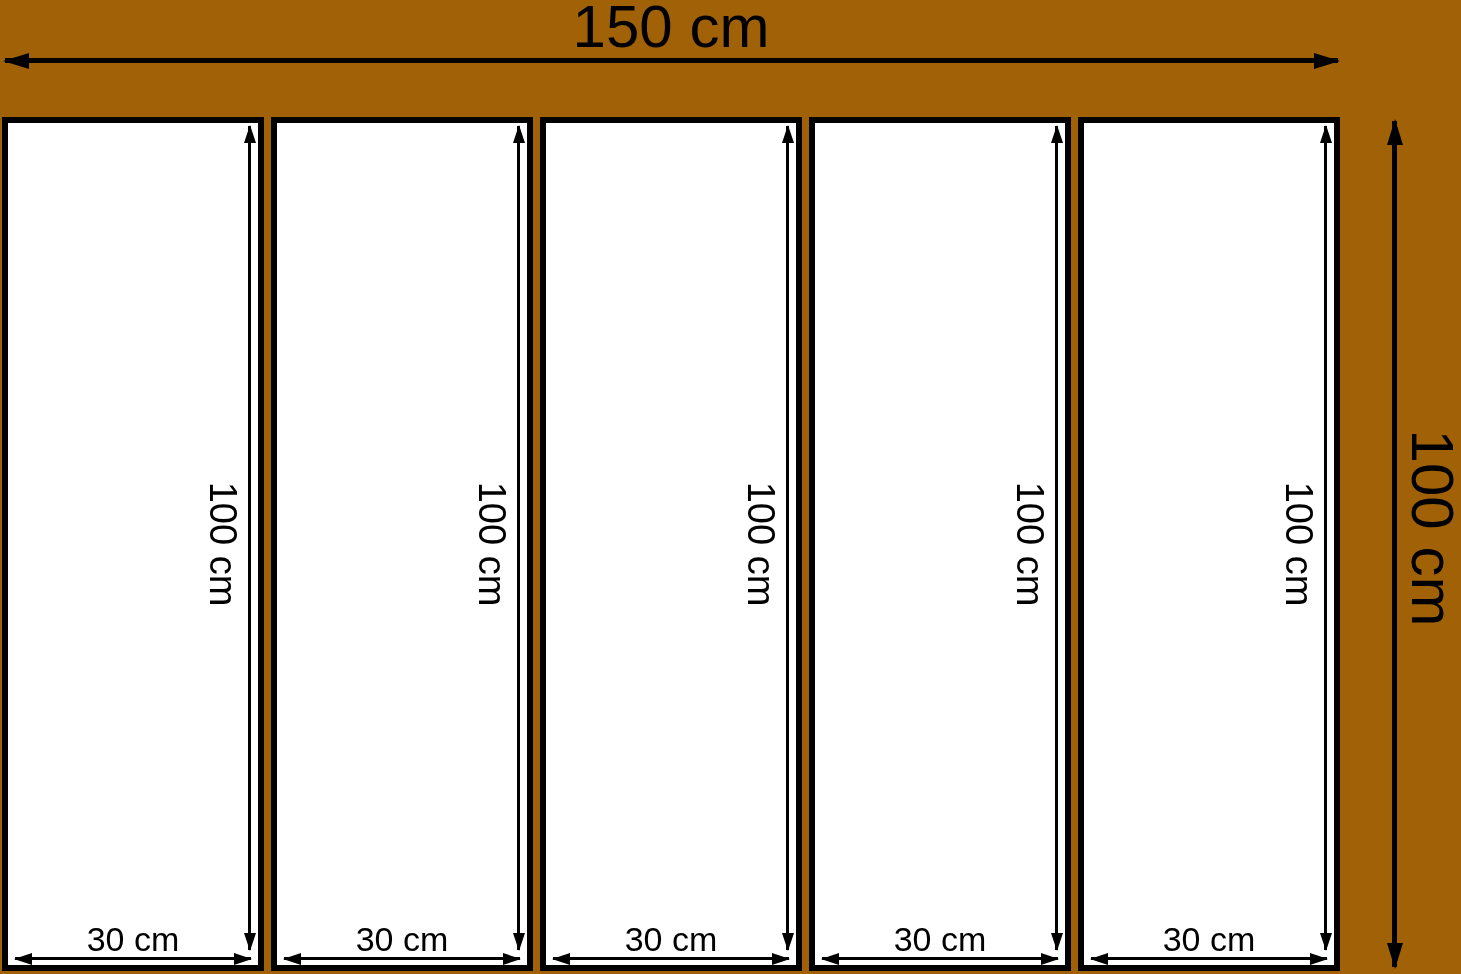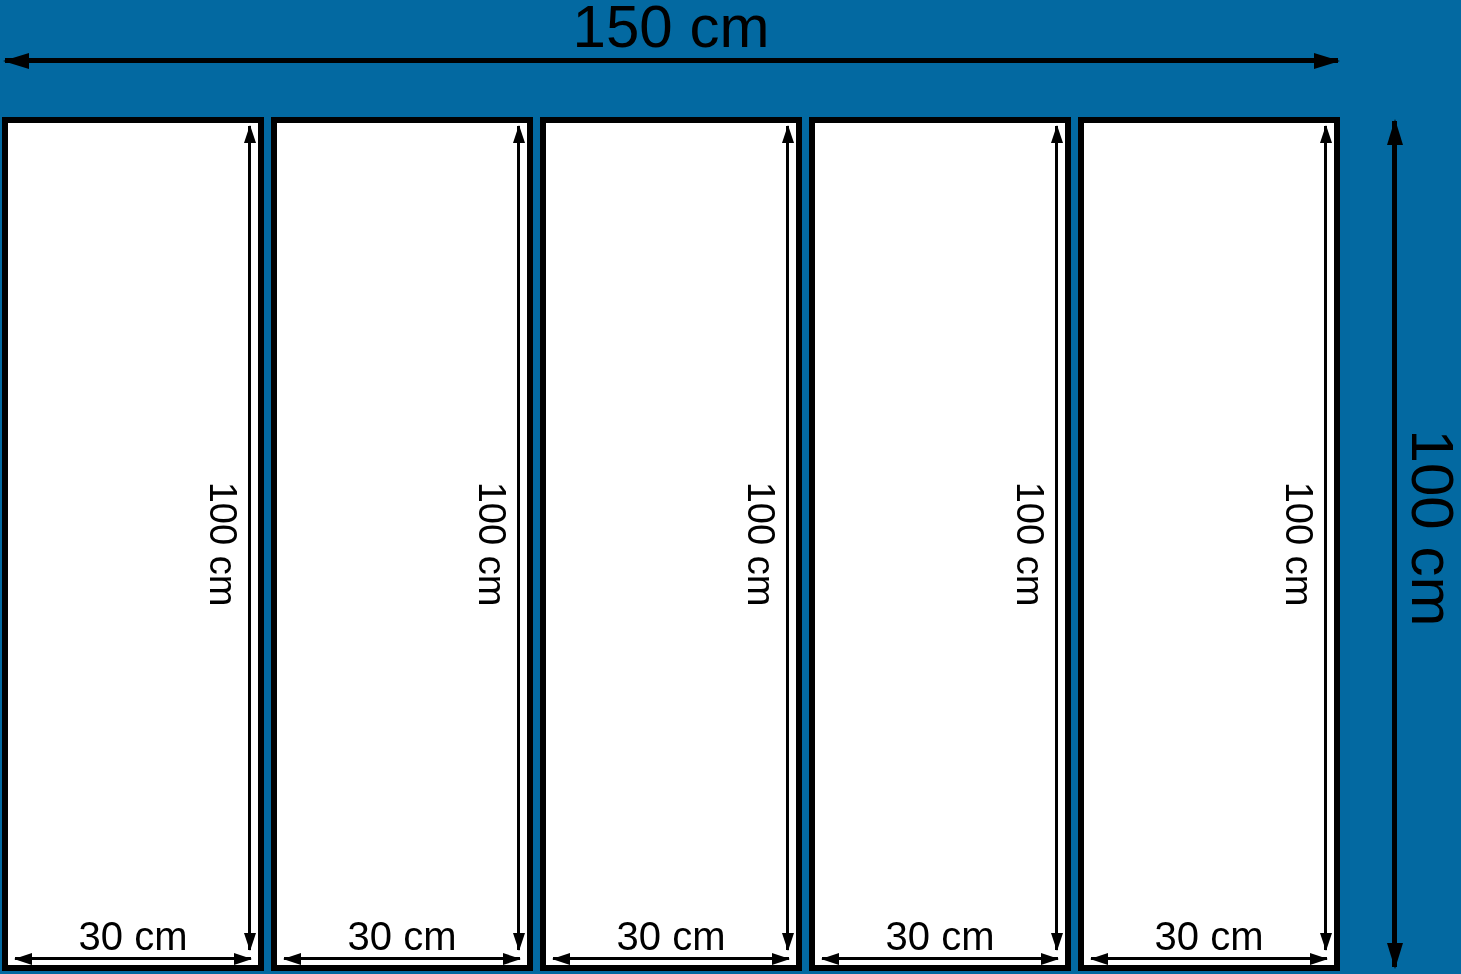--- a/index.html
+++ b/index.html
@@ -1,18 +1,18 @@
 <!DOCTYPE html>
 <html><head>
 <meta charset="utf-8">
 <style>
   * { margin:0; padding:0; box-sizing:border-box; }
   html,body { width:1461px; height:974px; background:#ffffff; overflow:hidden; }
   .canvas {
-    position:relative; width:1461px; height:974px; background:#0369a1;
+    position:relative; width:1461px; height:974px; background:#a16207;
     font-family:"Liberation Sans", sans-serif; color:#000;
   }
 
   
   .arrow { position:absolute; background:#000; }
   .arrow::before, .arrow::after {
     content:""; position:absolute; width:0; height:0; border-style:solid;
   }
   
   .big-h { height:5px; }
@@ -54,21 +54,21 @@
     position:absolute; top:117px; width:262px; height:854px;
     border:6px solid #000; background:#fff;
   }
   .panel-v-arrow { right:7px; top:3px; bottom:15px; }
   .panel-h-arrow { left:7px; right:7px; bottom:5px; }
   .panel-height-label {
     font-size:38px; top:50%; right:35px;
     transform:translate(50%,-50%) rotate(90deg);
   }
   .panel-width-label {
-    font-size:40px; left:50%; bottom:6px; transform:translateX(-50%);
+    font-size:34px; left:50%; bottom:6px; transform:translateX(-50%);
   }
   .p1 { left:2px; } .p2 { left:271px; } .p3 { left:540px; }
   .p4 { left:809px; } .p5 { left:1078px; }
 </style>
 </head>
 <body>
 
 <div class="canvas">
 
   <div class="lbl top-label">150 cm</div>

